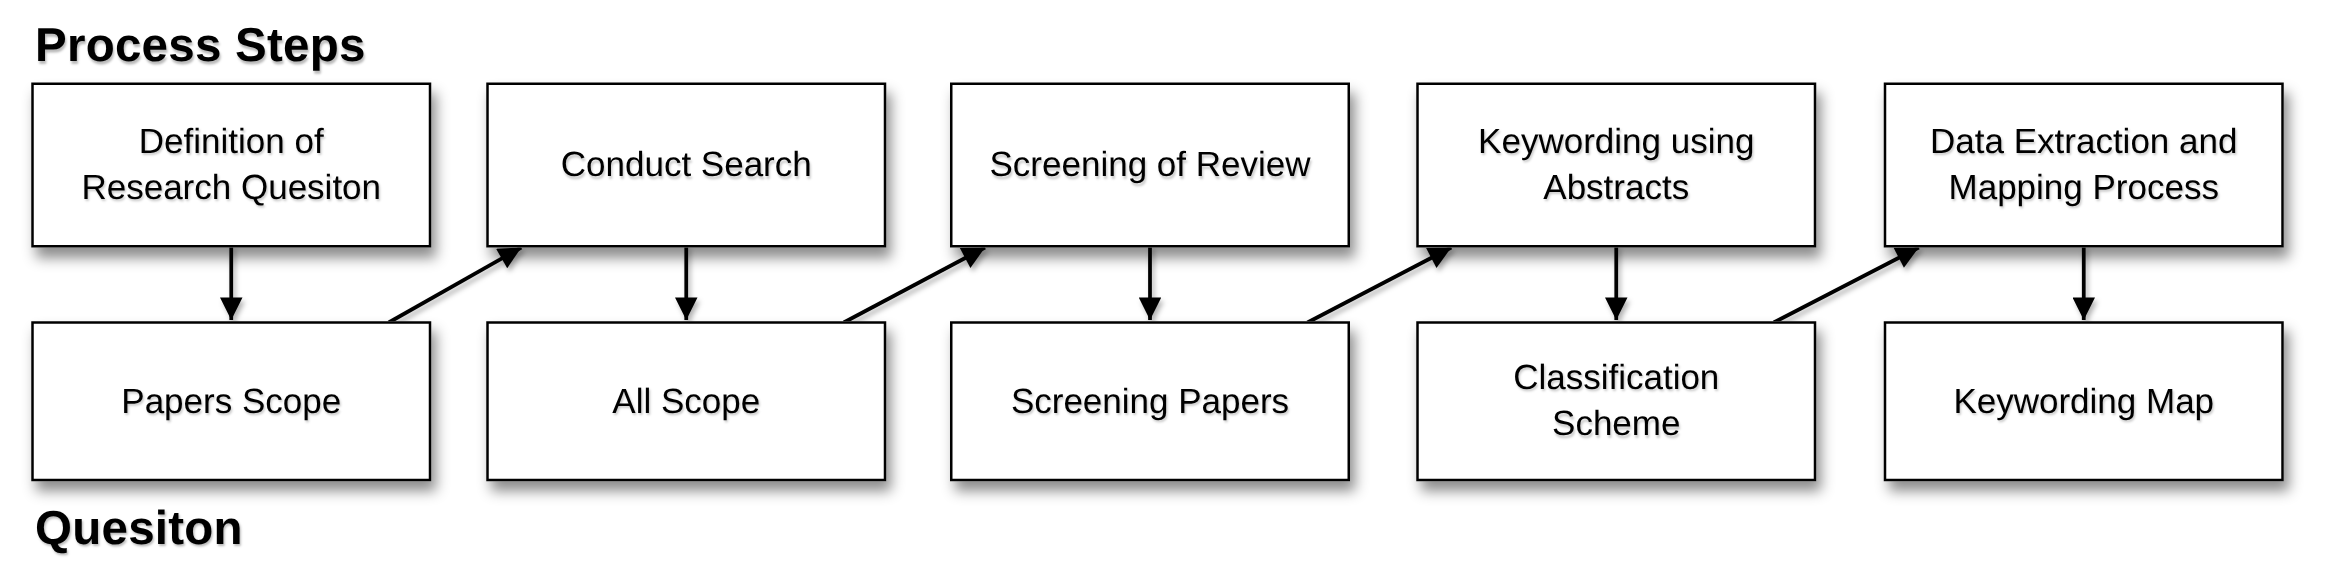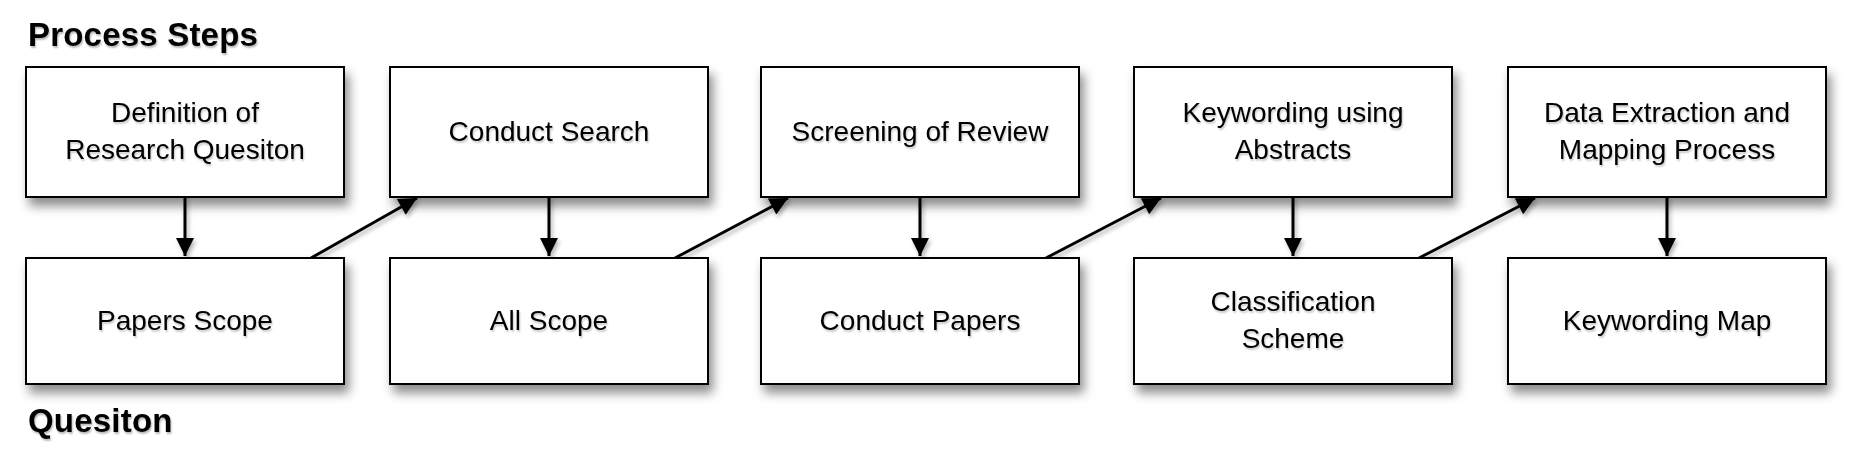--- a/index.html
+++ b/index.html
@@ -11,21 +11,21 @@
     position: relative;
     width: 1876px;
     height: 464px;
     background: #ffffff;
     font-family: "Liberation Sans", sans-serif;
     color: #000000;
     overflow: hidden;
   }
   .heading {
     position: absolute;
-    font-size: 33px;
+    font-size: 38px;
     font-weight: bold;
     letter-spacing: 0.2px;
     text-shadow: 1px 2px 2px rgba(0,0,0,0.28);
     white-space: nowrap;
   }
   #heading-top    { left: 28px; top: 16px; }
   #heading-bottom { left: 28px; top: 402px; }
 
   .box {
     position: absolute;
@@ -113,21 +113,21 @@
 Mapping Process</span>
   </div>
 
   <div class="box row-bottom col-1">
     <span class="box-label">Papers Scope</span>
   </div>
   <div class="box row-bottom col-2">
     <span class="box-label">All Scope</span>
   </div>
   <div class="box row-bottom col-3">
-    <span class="box-label">Conduct Papers</span>
+    <span class="box-label">Screening Papers</span>
   </div>
   <div class="box row-bottom col-4">
     <span class="box-label">Classification
 Scheme</span>
   </div>
   <div class="box row-bottom col-5">
     <span class="box-label">Keywording Map</span>
   </div>
 
   <div class="heading" id="heading-bottom">Quesiton</div>

